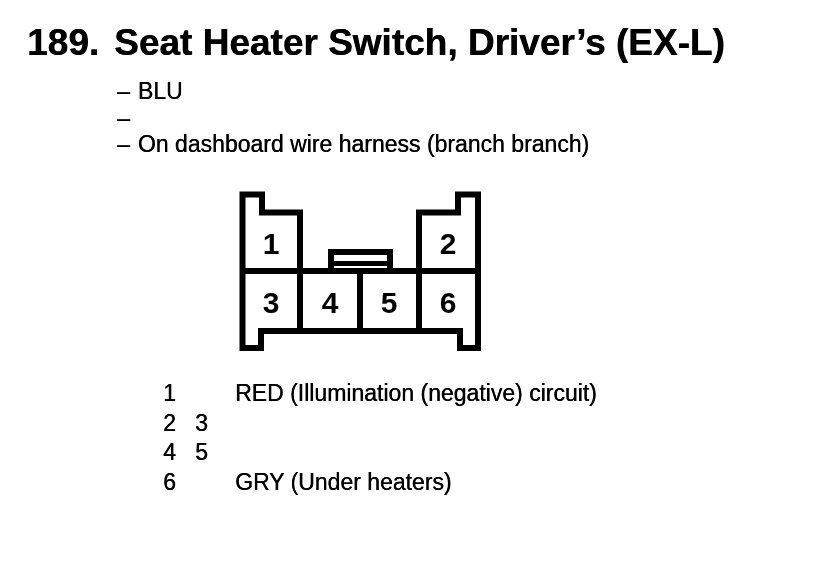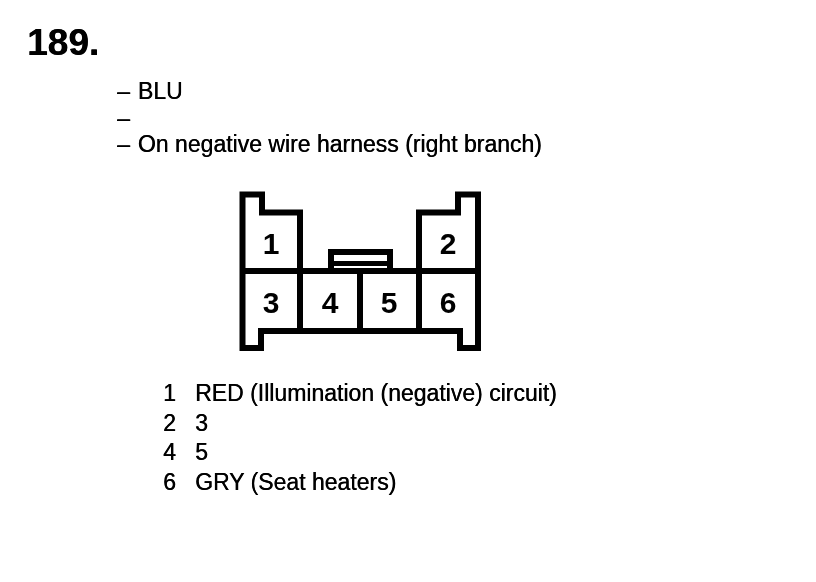--- a/index.html
+++ b/index.html
@@ -60,42 +60,43 @@
     left: 163px;
     top: 379px;
     display: grid;
     grid-template-columns: 14px auto;
     column-gap: 18px;
     font-size: 23px;
     line-height: 29.7px;
     text-shadow: 0.4px 0 0 #000;
   }
   .pin-num { text-align: left; }
-  .pin-desc { white-space: nowrap; }
+  .pin-desc { white-space: nowrap; margin-left: 40px; }
 </style>
 </head>
 <body>
 
 <div class="page">
 
   <div class="header">
     <span>189.</span>
+    <span>Seat Heater Switch, Driver’s (EX-L)</span>
   </div>
 
   <div class="details">
     <div class="detail-row">
       <span class="detail-dash">–</span>
       <span class="detail-text">BLU</span>
     </div>
     <div class="detail-row">
       <span class="detail-dash">–</span>
     </div>
     <div class="detail-row">
       <span class="detail-dash">–</span>
-      <span class="detail-text">On negative wire harness (right branch)</span>
+      <span class="detail-text">On dashboard wire harness (branch branch)</span>
     </div>
   </div>
 
   <svg class="connector" viewBox="220 183 280 185">
 
     <path d="M 242.5 194.5 L 262 194.5 L 262 212.5 L 300 212.5 L 300 271
              L 331 271 L 331 252 L 390 252 L 390 271 L 419 271 L 419 212.5
              L 458 212.5 L 458 194.5 L 478 194.5 L 478 348 L 460 348
              L 460 331 L 261 331 L 261 348 L 242.5 348 Z" fill="#ffffff" stroke="#000000" stroke-width="6" stroke-linejoin="miter"></path>
 
@@ -115,16 +116,16 @@
   </svg>
 
   <div class="pins">
     <span class="pin-num">1</span>
     <span class="pin-desc">RED (Illumination (negative) circuit)</span>
     <span class="pin-num">2</span>
     <span class="pin-num">3</span>
     <span class="pin-num">4</span>
     <span class="pin-num">5</span>
     <span class="pin-num">6</span>
-    <span class="pin-desc">GRY (Seat heaters)</span>
+    <span class="pin-desc">GRY (Under heaters)</span>
   </div>
 
 </div>
 
 </body></html>

